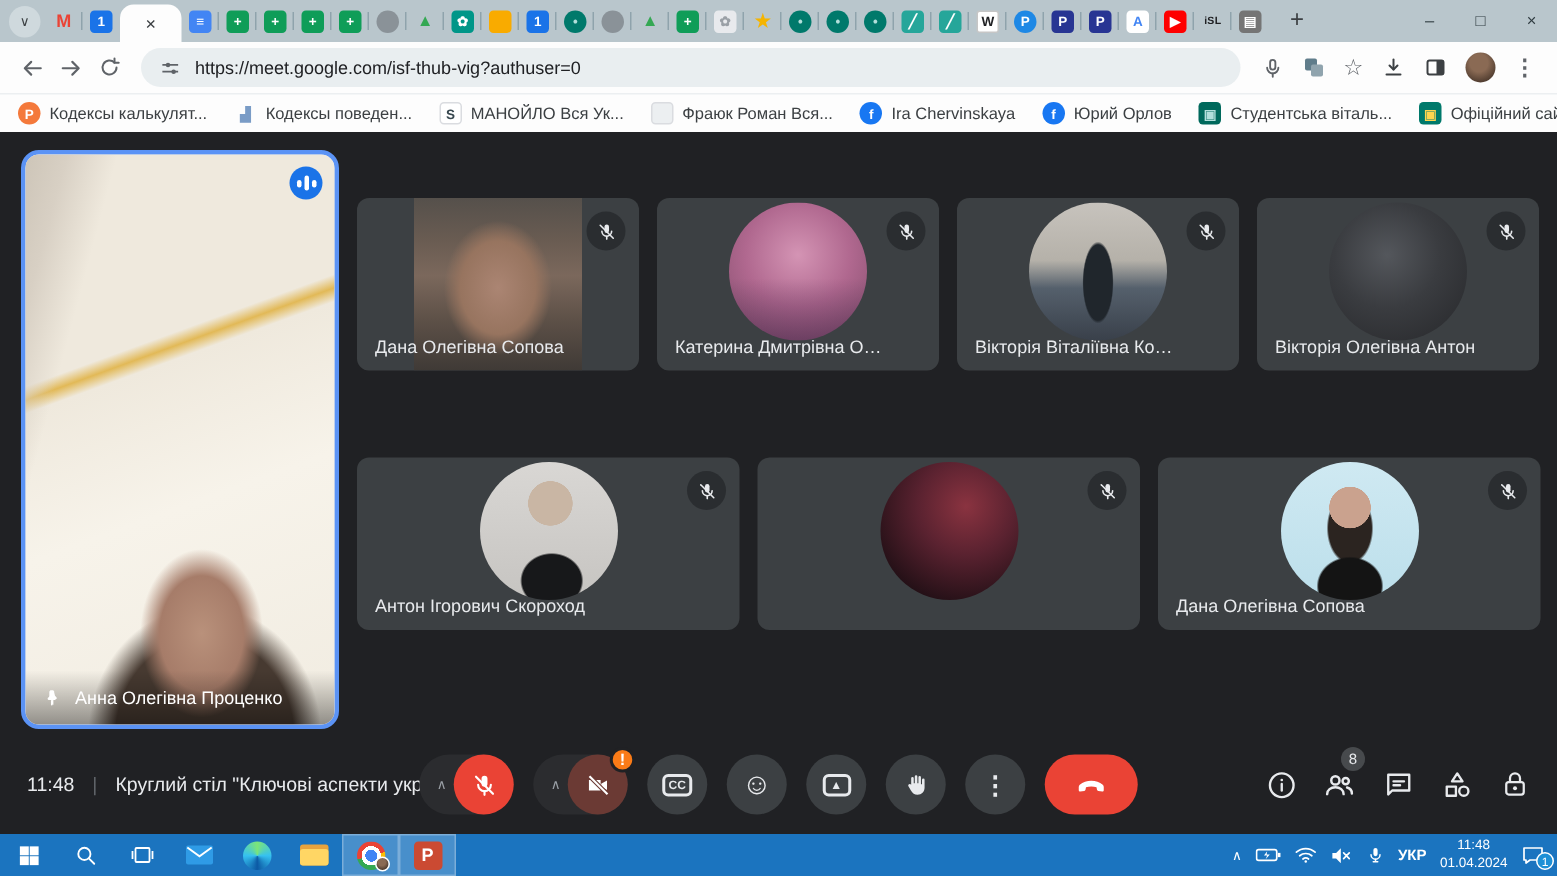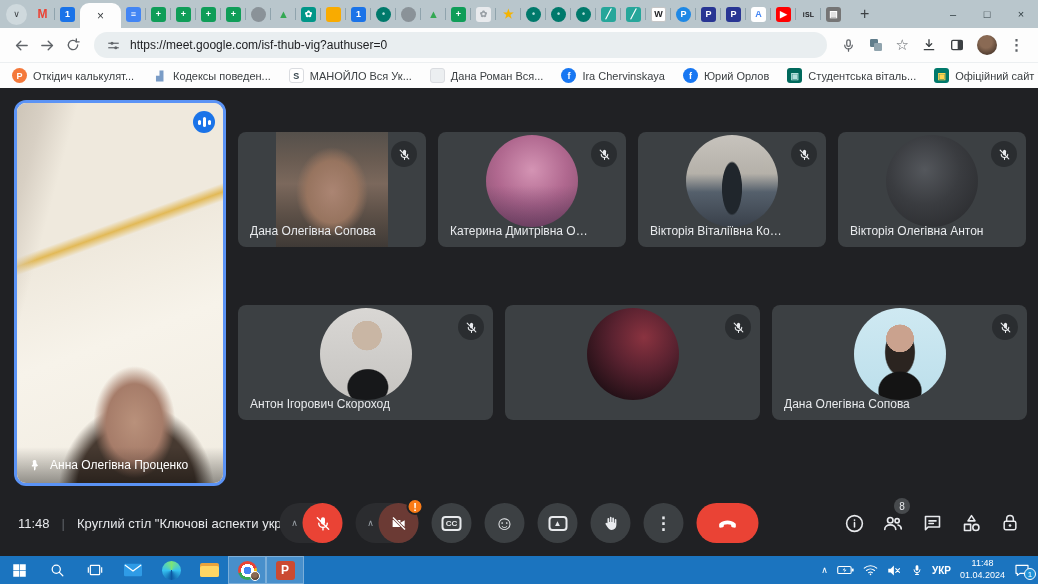--- a/index.html
+++ b/index.html
@@ -370,36 +370,36 @@
     <span class="tb-avatar"></span>
     <span class="tb-kebab">⋮</span>
   </div>
 </div>
 
 <div class="bookmarks">
   <div class="bm-list">
 
       <div class="bm">
         <span class="bicon round" style="background: rgb(244, 121, 59); color: rgb(255, 255, 255);">P</span>
-        <span class="blabel">Откідич калькулят...</span>
+        <span class="blabel">Кодексы калькулят...</span>
       </div>
 
       <div class="bm">
         <span class="bicon" style="background: transparent; color: rgb(122, 156, 198);">▟</span>
         <span class="blabel">Кодексы поведен...</span>
       </div>
 
       <div class="bm">
         <span class="bicon bordered" style="background: rgb(255, 255, 255); color: rgb(55, 71, 79);">S</span>
         <span class="blabel">МАНОЙЛО Вся Ук...</span>
       </div>
 
       <div class="bm">
         <span class="bicon bordered" style="background: rgb(236, 239, 241); color: rgb(144, 164, 174);"></span>
-        <span class="blabel">Дана Роман Вся...</span>
+        <span class="blabel">Фраюк Роман Вся...</span>
       </div>
 
       <div class="bm">
         <span class="bicon round" style="background: rgb(24, 119, 242); color: rgb(255, 255, 255);">f</span>
         <span class="blabel">Ira Chervinskaya</span>
       </div>
 
       <div class="bm">
         <span class="bicon round" style="background: rgb(24, 119, 242); color: rgb(255, 255, 255);">f</span>
         <span class="blabel">Юрий Орлов</span>

